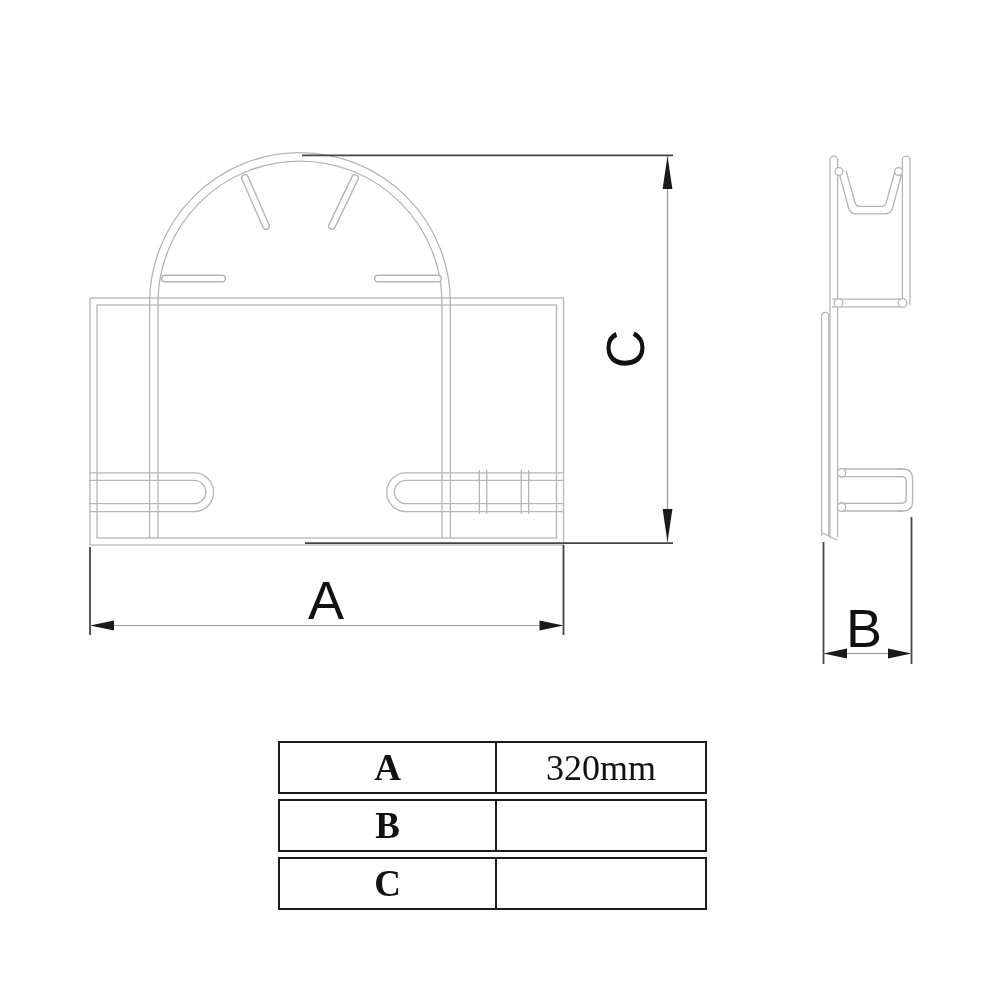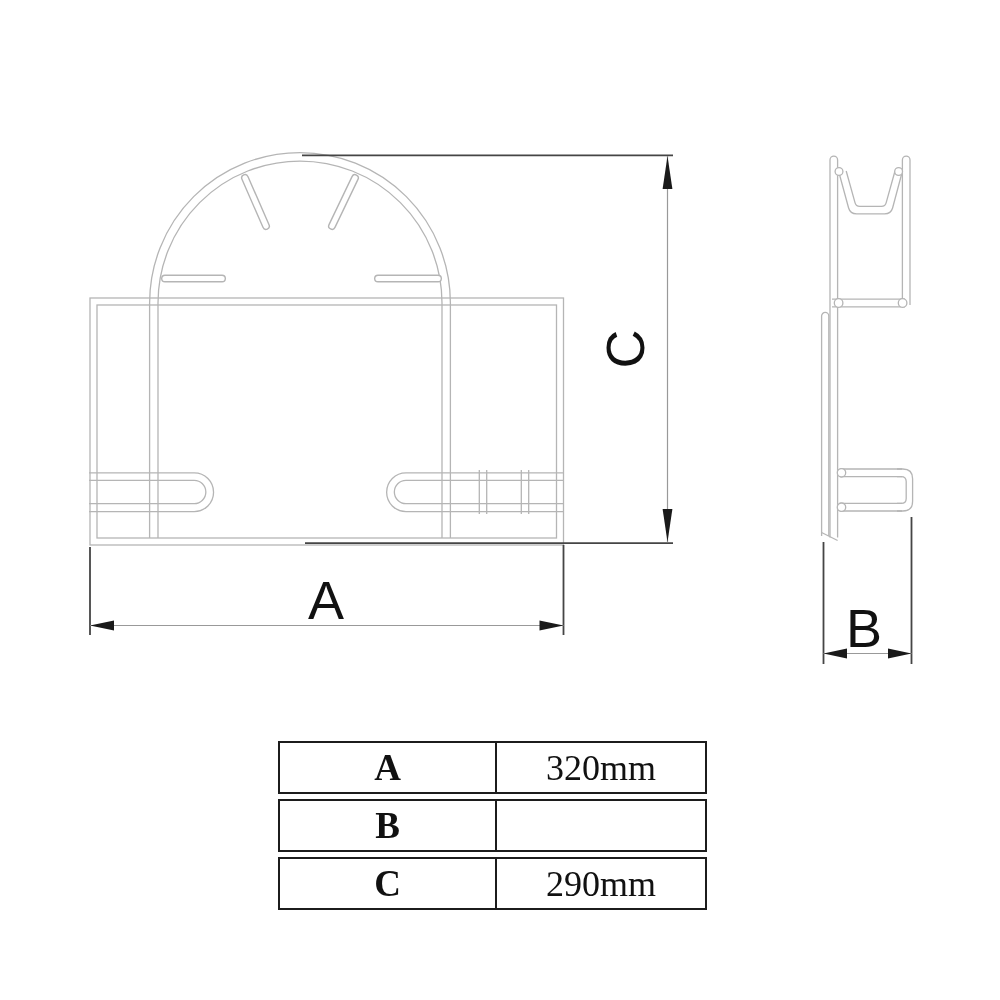--- a/index.html
+++ b/index.html
@@ -155,15 +155,14 @@
 <div class="dim-table">
   <div class="dim-row">
     <div class="cell label-cell">A</div>
     <div class="cell value-cell">320mm</div>
   </div>
   <div class="dim-row">
     <div class="cell label-cell">B</div>
   </div>
   <div class="dim-row">
     <div class="cell label-cell">C</div>
-    <div class="cell value-cell">290mm</div>
   </div>
 </div>
 
 </body></html>

